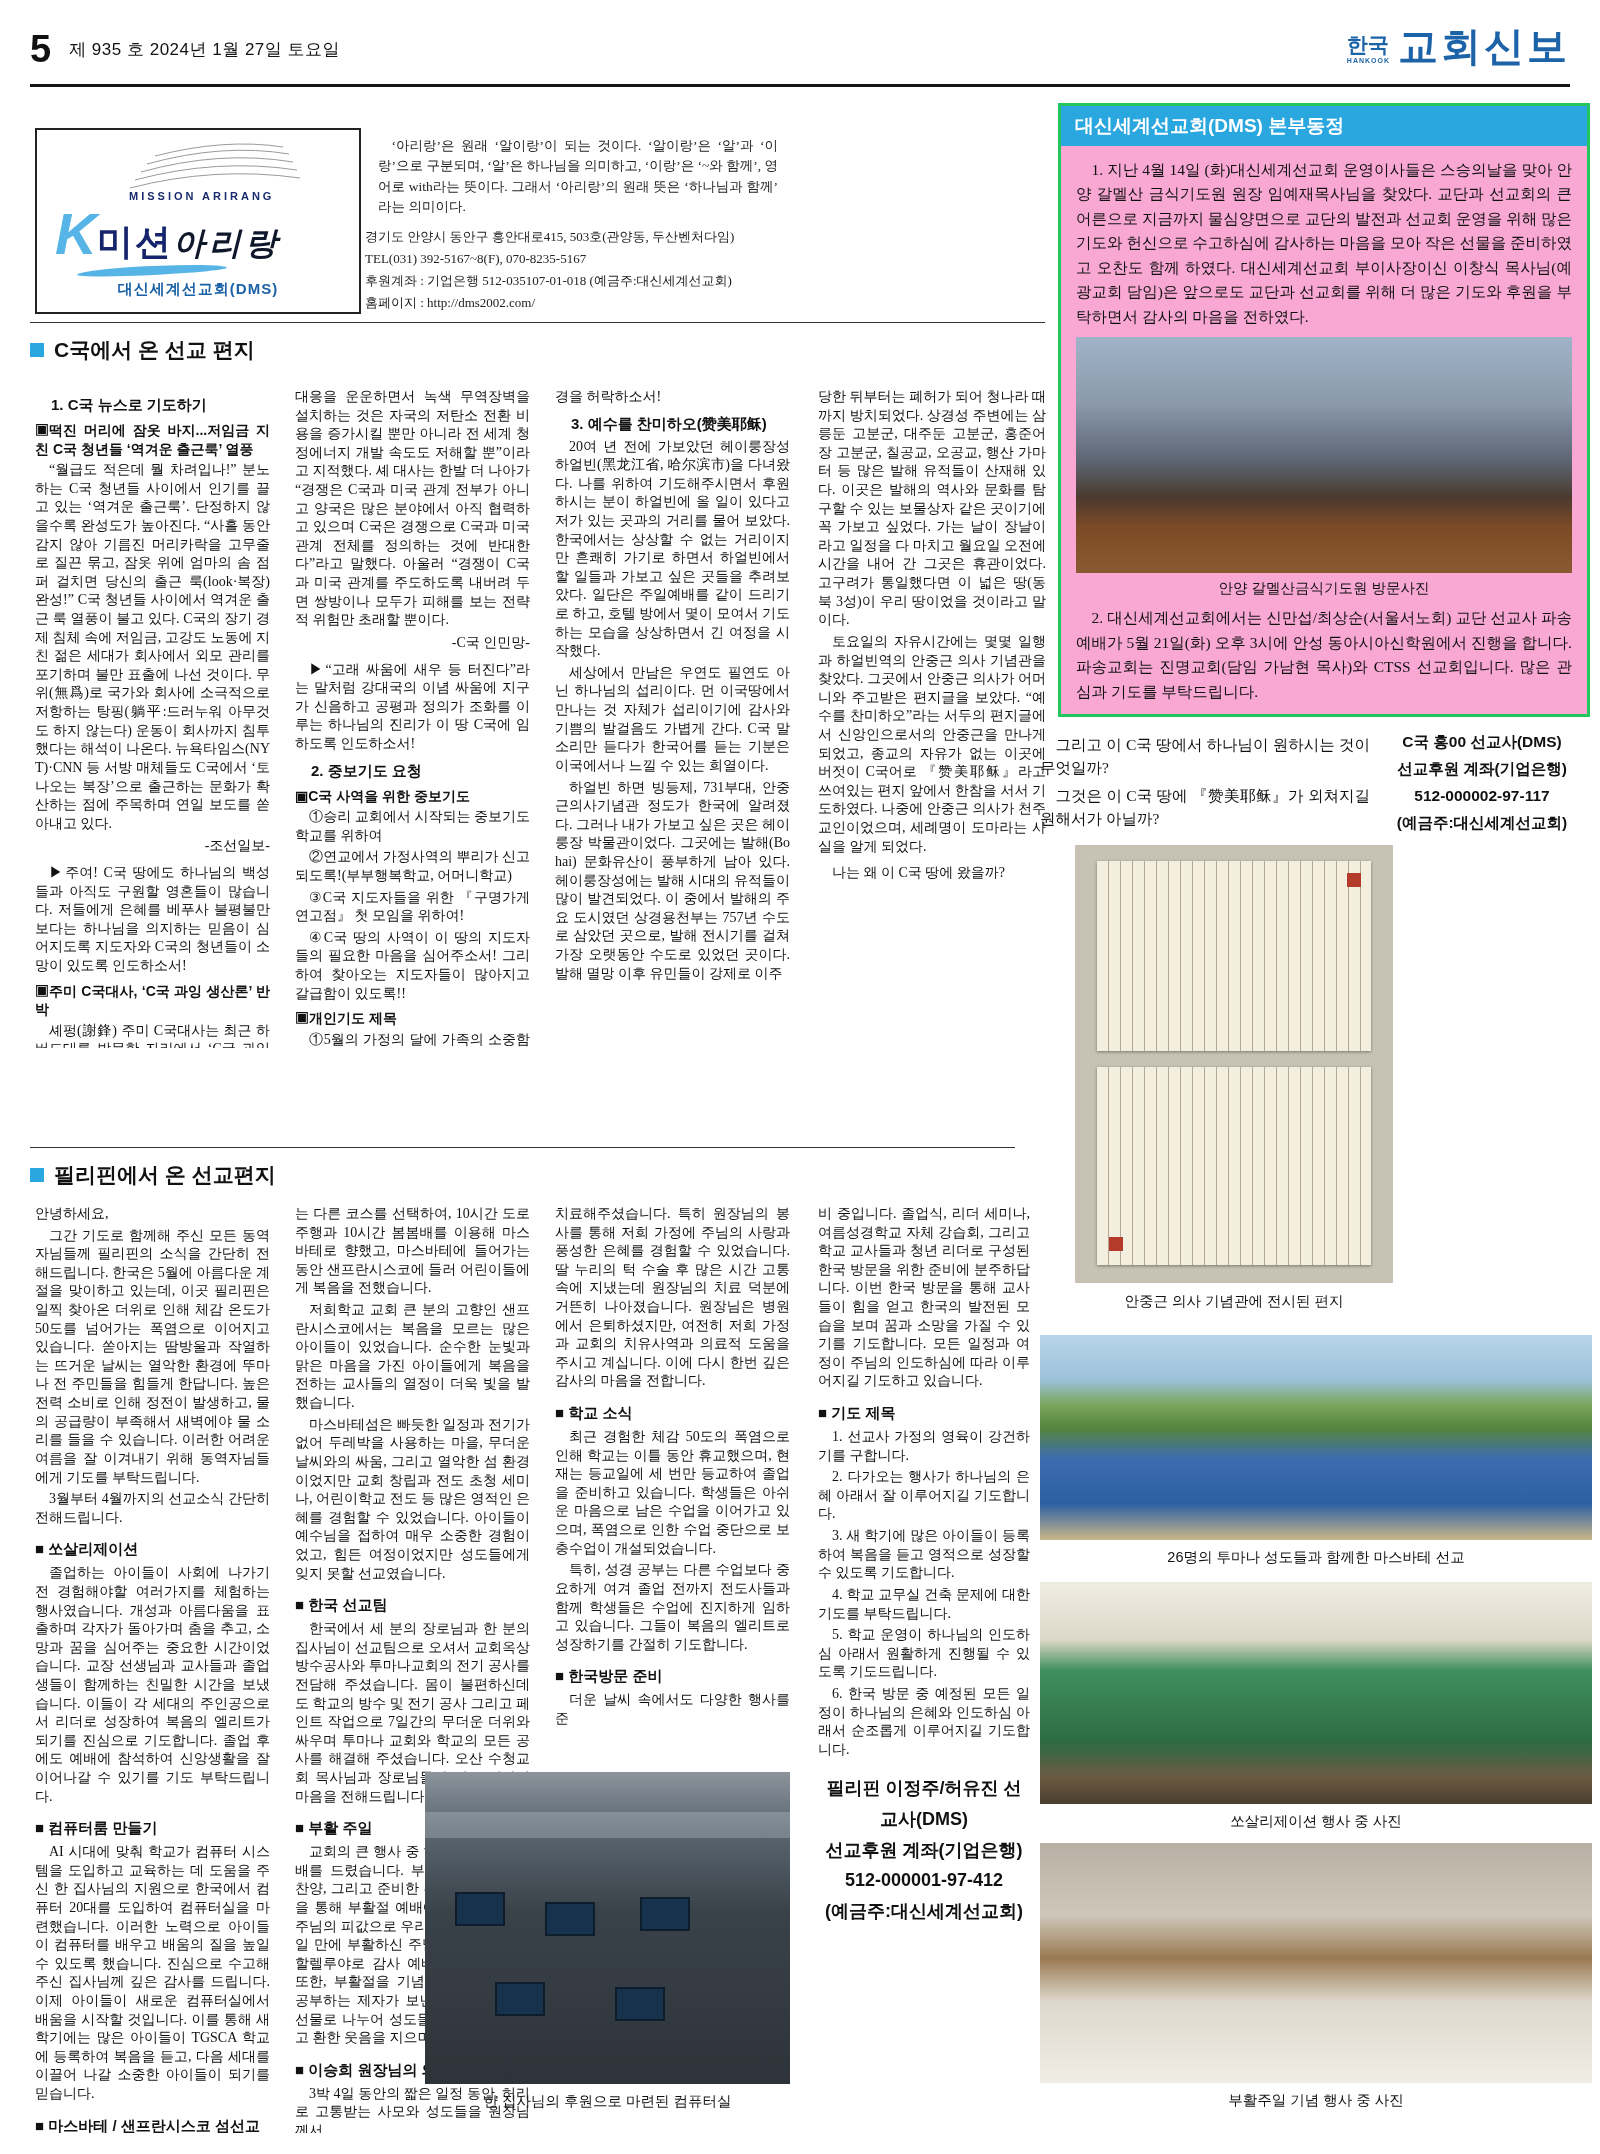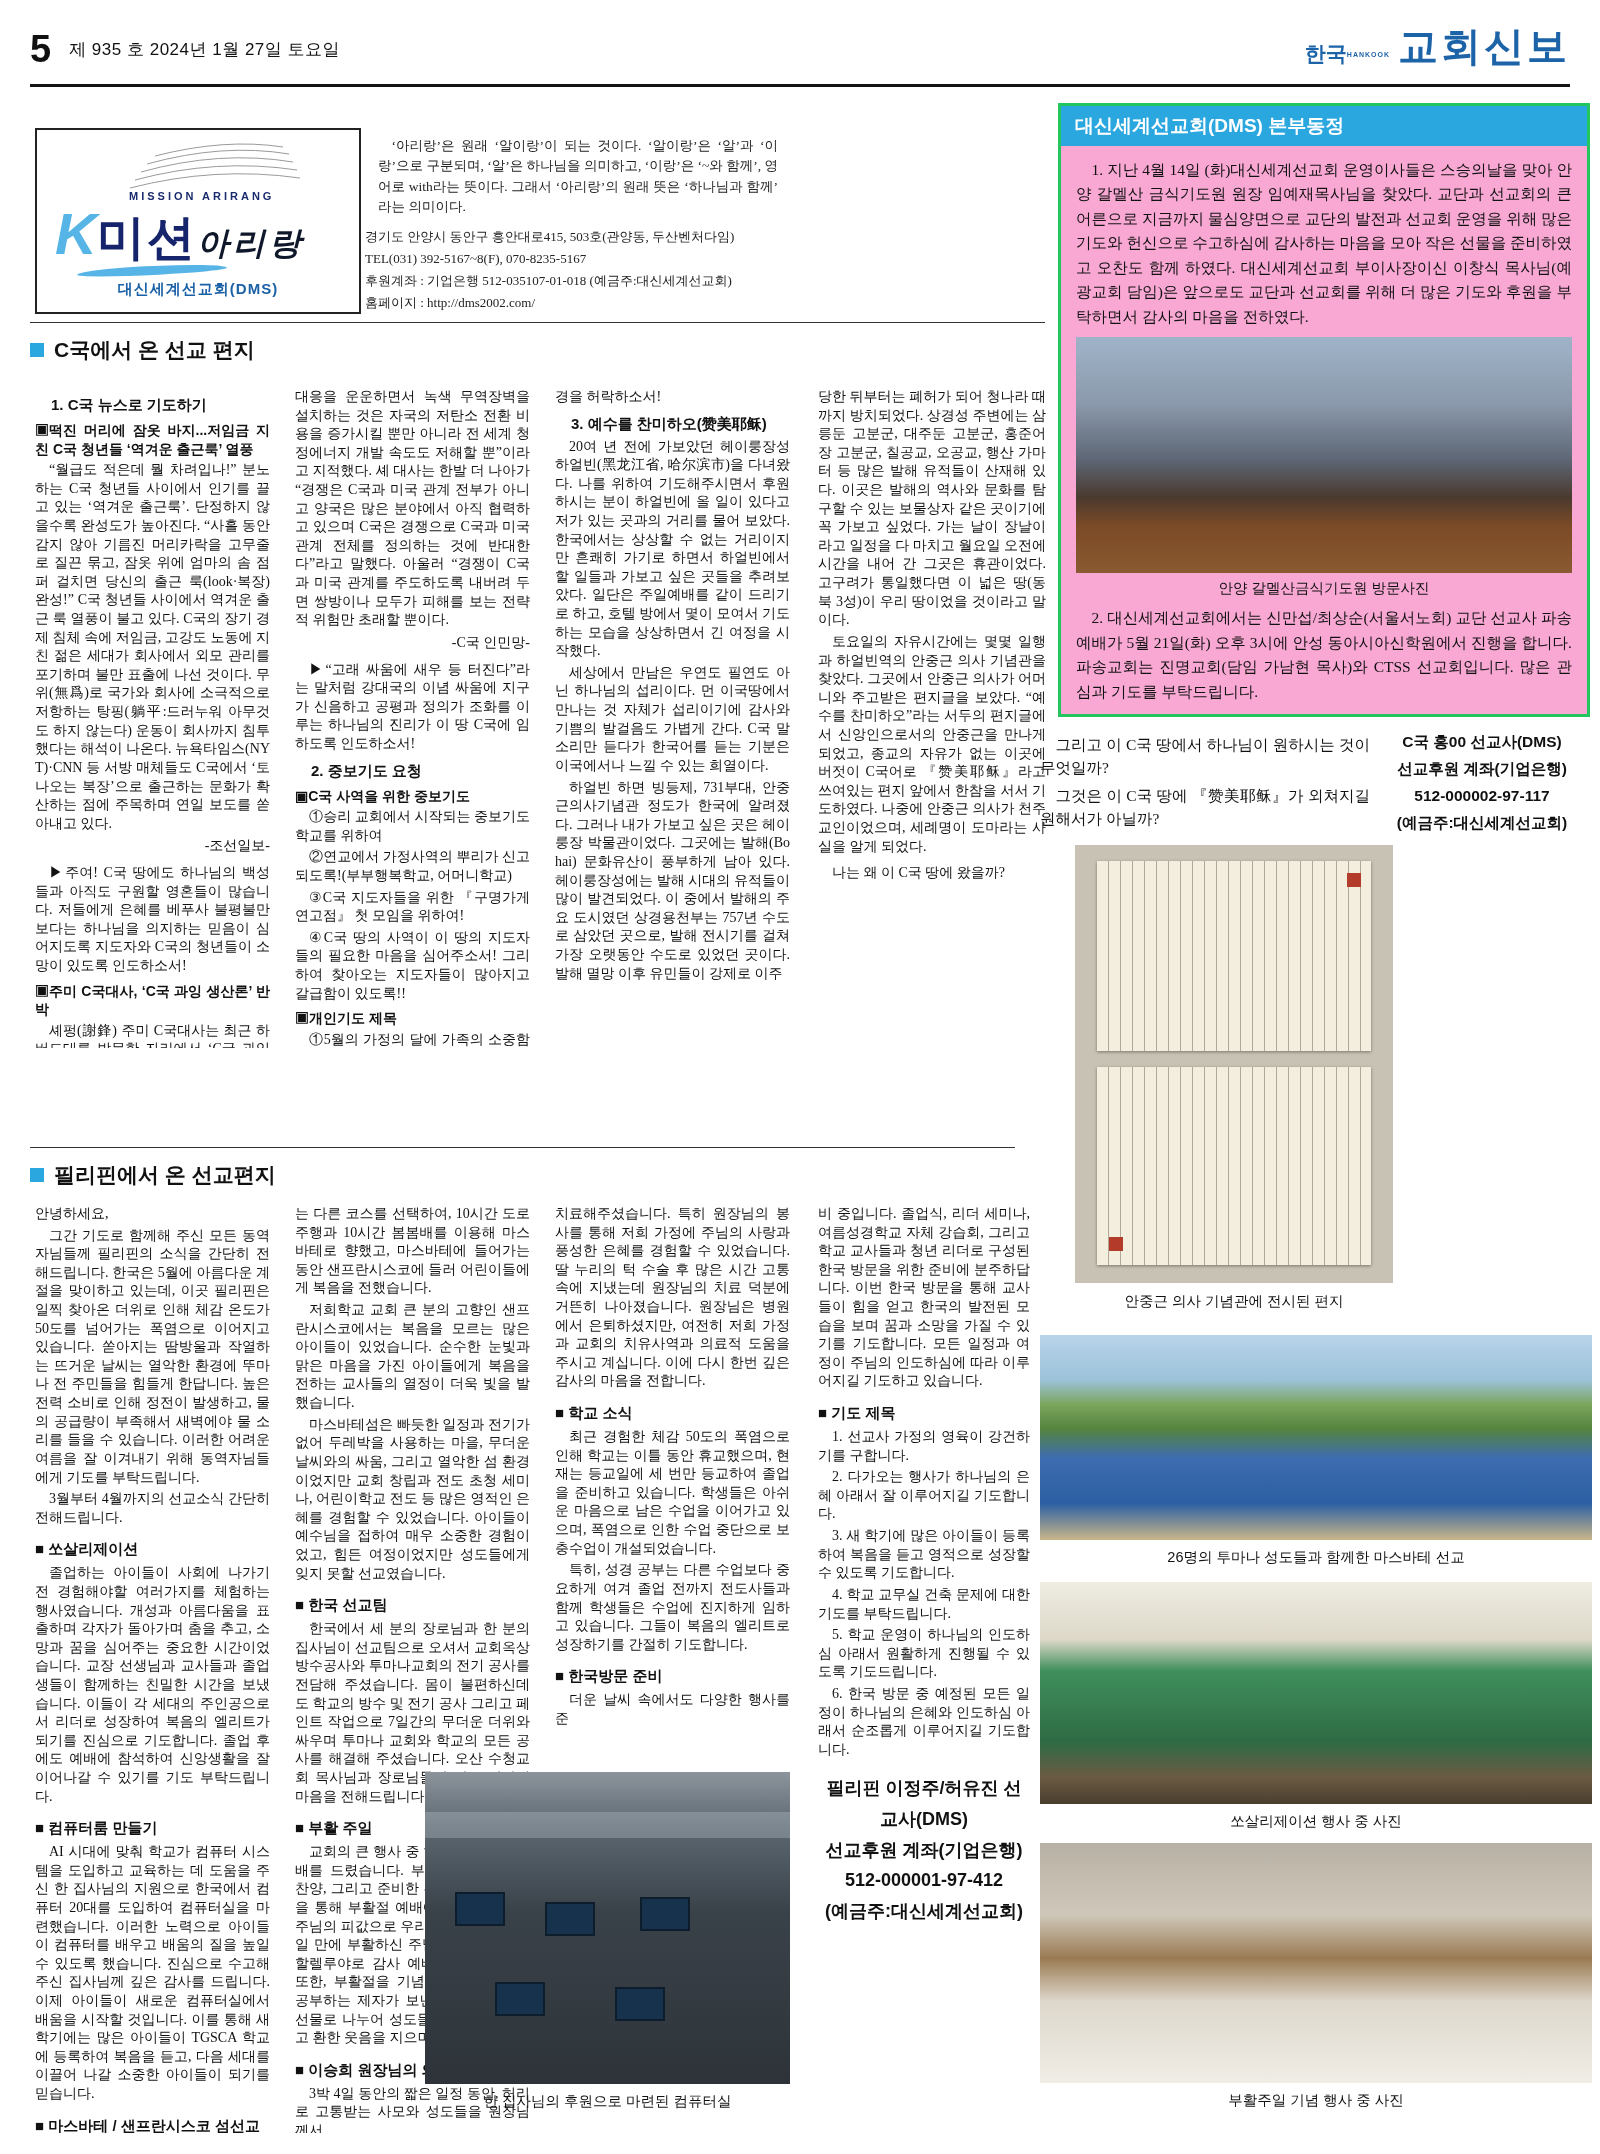--- a/index.html
+++ b/index.html
@@ -5,33 +5,33 @@
   html,body{margin:0;padding:0;}
   body{width:1600px;height:2154px;position:relative;background:#ffffff;
        font-family:"Liberation Serif", serif;color:#111;overflow:hidden;}
   .abs{position:absolute;}
   
   .hdr-left{left:30px;top:30px;display:flex;align-items:center;gap:18px;
             font-family:"Liberation Sans",sans-serif;}
   .pageno{font-size:38px;font-weight:bold;line-height:1;}
   .edition{font-size:17px;letter-spacing:.5px;}
   .masthead{right:30px;top:28px;display:flex;align-items:flex-end;gap:8px;}
-  .mh-kr{display:flex;flex-direction:row;align-items:center;line-height:1;}
+  .mh-kr{display:flex;flex-direction:column;align-items:flex-start;line-height:1;}
   .mh-kr .kr{font-family:"Liberation Sans",sans-serif;font-weight:bold;font-size:21px;color:#1d63a8;}
   .mh-kr .en{font-family:"Liberation Sans",sans-serif;font-weight:bold;font-size:7px;color:#1d63a8;letter-spacing:1px;margin-top:2px;}
   .mh-title{font-family:"Liberation Sans",sans-serif;font-weight:900;font-size:40px;color:#1d63a8;letter-spacing:3px;line-height:.9;}
   .toprule{left:30px;top:84px;width:1540px;height:3px;background:#141414;}
   
   .logobox{left:35px;top:128px;width:322px;height:182px;border:2px solid #222;background:#fff;}
   .arcs{position:absolute;left:88px;top:8px;}
   .m-en{position:absolute;left:92px;top:60px;font-family:"Liberation Sans",sans-serif;
         font-weight:bold;font-size:11px;letter-spacing:3px;color:#1a2b6e;}
   .m-big{position:absolute;left:18px;top:70px;white-space:nowrap;}
   .m-big .k{font-family:"Liberation Sans",sans-serif;font-weight:900;font-style:italic;font-size:58px;color:#56b5e6;}
-  .m-big .mi{font-family:"Liberation Sans",sans-serif;font-weight:900;font-size:48px;color:#15246b;letter-spacing:2px;}
+  .m-big .mi{font-family:"Liberation Sans",sans-serif;font-weight:900;font-size:36px;color:#15246b;letter-spacing:2px;}
   .m-big .ar{font-family:"Liberation Sans",sans-serif;font-weight:900;font-style:italic;font-size:32px;color:#0f172a;letter-spacing:4px;}
   .m-swash{position:absolute;left:40px;top:136px;width:150px;height:9px;background:#56b5e6;border-radius:50% 60% 50% 60%/60% 70% 40% 50%;transform:rotate(-3deg);}
   .m-org{position:absolute;left:0;right:0;top:150px;text-align:center;
          font-family:"Liberation Sans",sans-serif;font-weight:bold;font-size:15px;color:#1b61a6;letter-spacing:1px;}
   
   .introtxt{left:378px;top:136px;width:400px;font-size:13.5px;line-height:1.5;color:#222;
             text-align:justify;word-break:break-all;text-indent:1em;}
   .contact{left:365px;top:226px;width:430px;font-size:13px;line-height:1.7;color:#222;}
   
   .hqbox{left:1058px;top:103px;width:532px;height:614px;border:3px solid #22c55e;background:#f9a8d4;box-sizing:border-box;}

